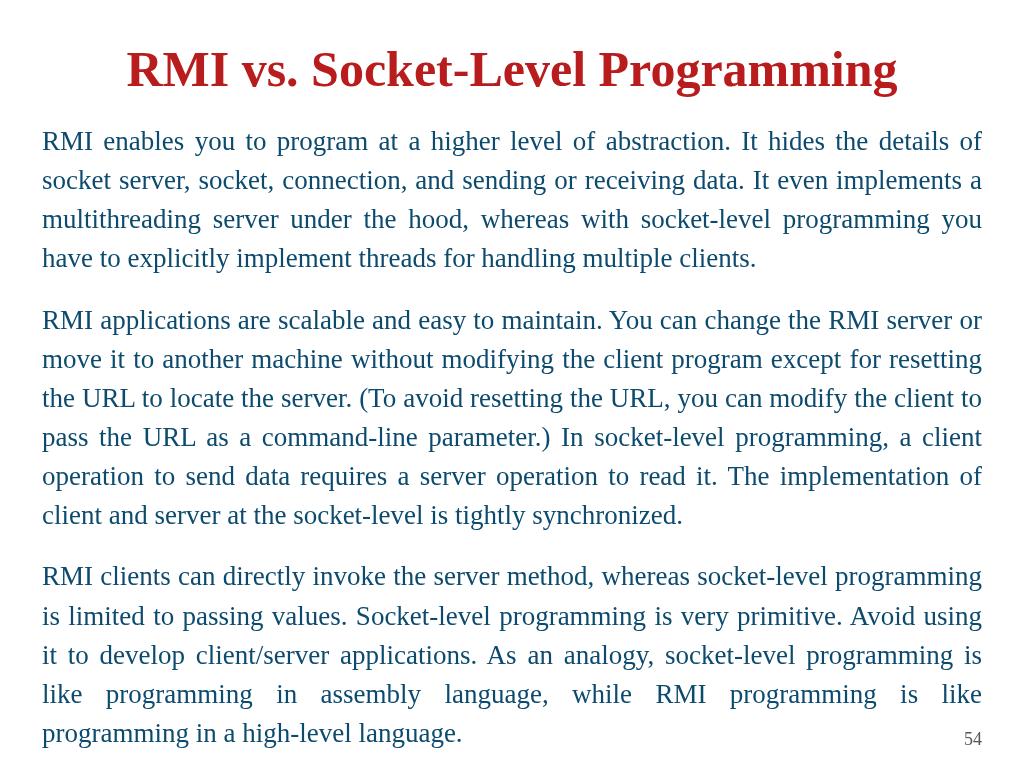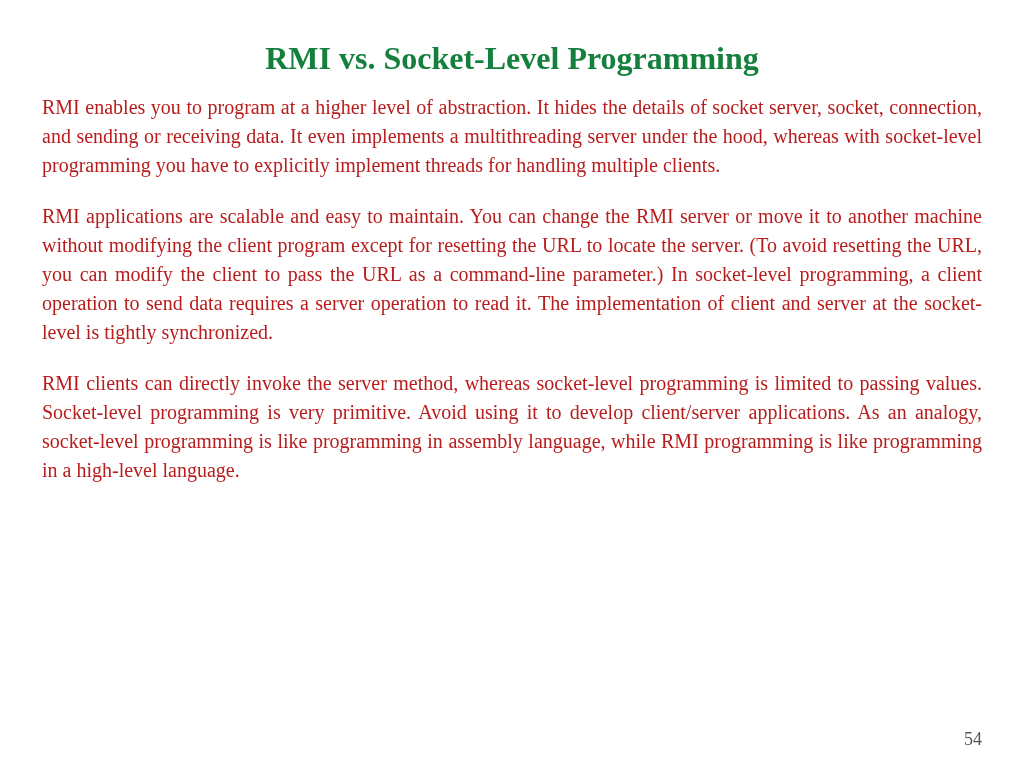--- a/index.html
+++ b/index.html
@@ -20,31 +20,31 @@
     .slide {
       width: 1024px;
       height: 768px;
       background: #ffffff;
       padding: 40px 42px 30px 42px;
       position: relative;
     }
 
     .slide-title {
       text-align: center;
-      font-size: 32px;
+      font-size: 50px;
       font-weight: bold;
       font-family: 'Georgia', 'Times New Roman', serif;
-      margin-bottom: 16px;
-      color: #15803d;
+      margin-bottom: 24px;
+      color: #b91c1c;
     }
 
     .slide-body {
-      font-size: 20px;
+      font-size: 27px;
       line-height: 1.45;
-      color: #b91c1c;
+      color: #0c4a6e;
       text-align: justify;
     }
 
     .paragraph {
       margin-bottom: 22px;
     }
 
     .page-number {
       position: absolute;
       bottom: 18px;

